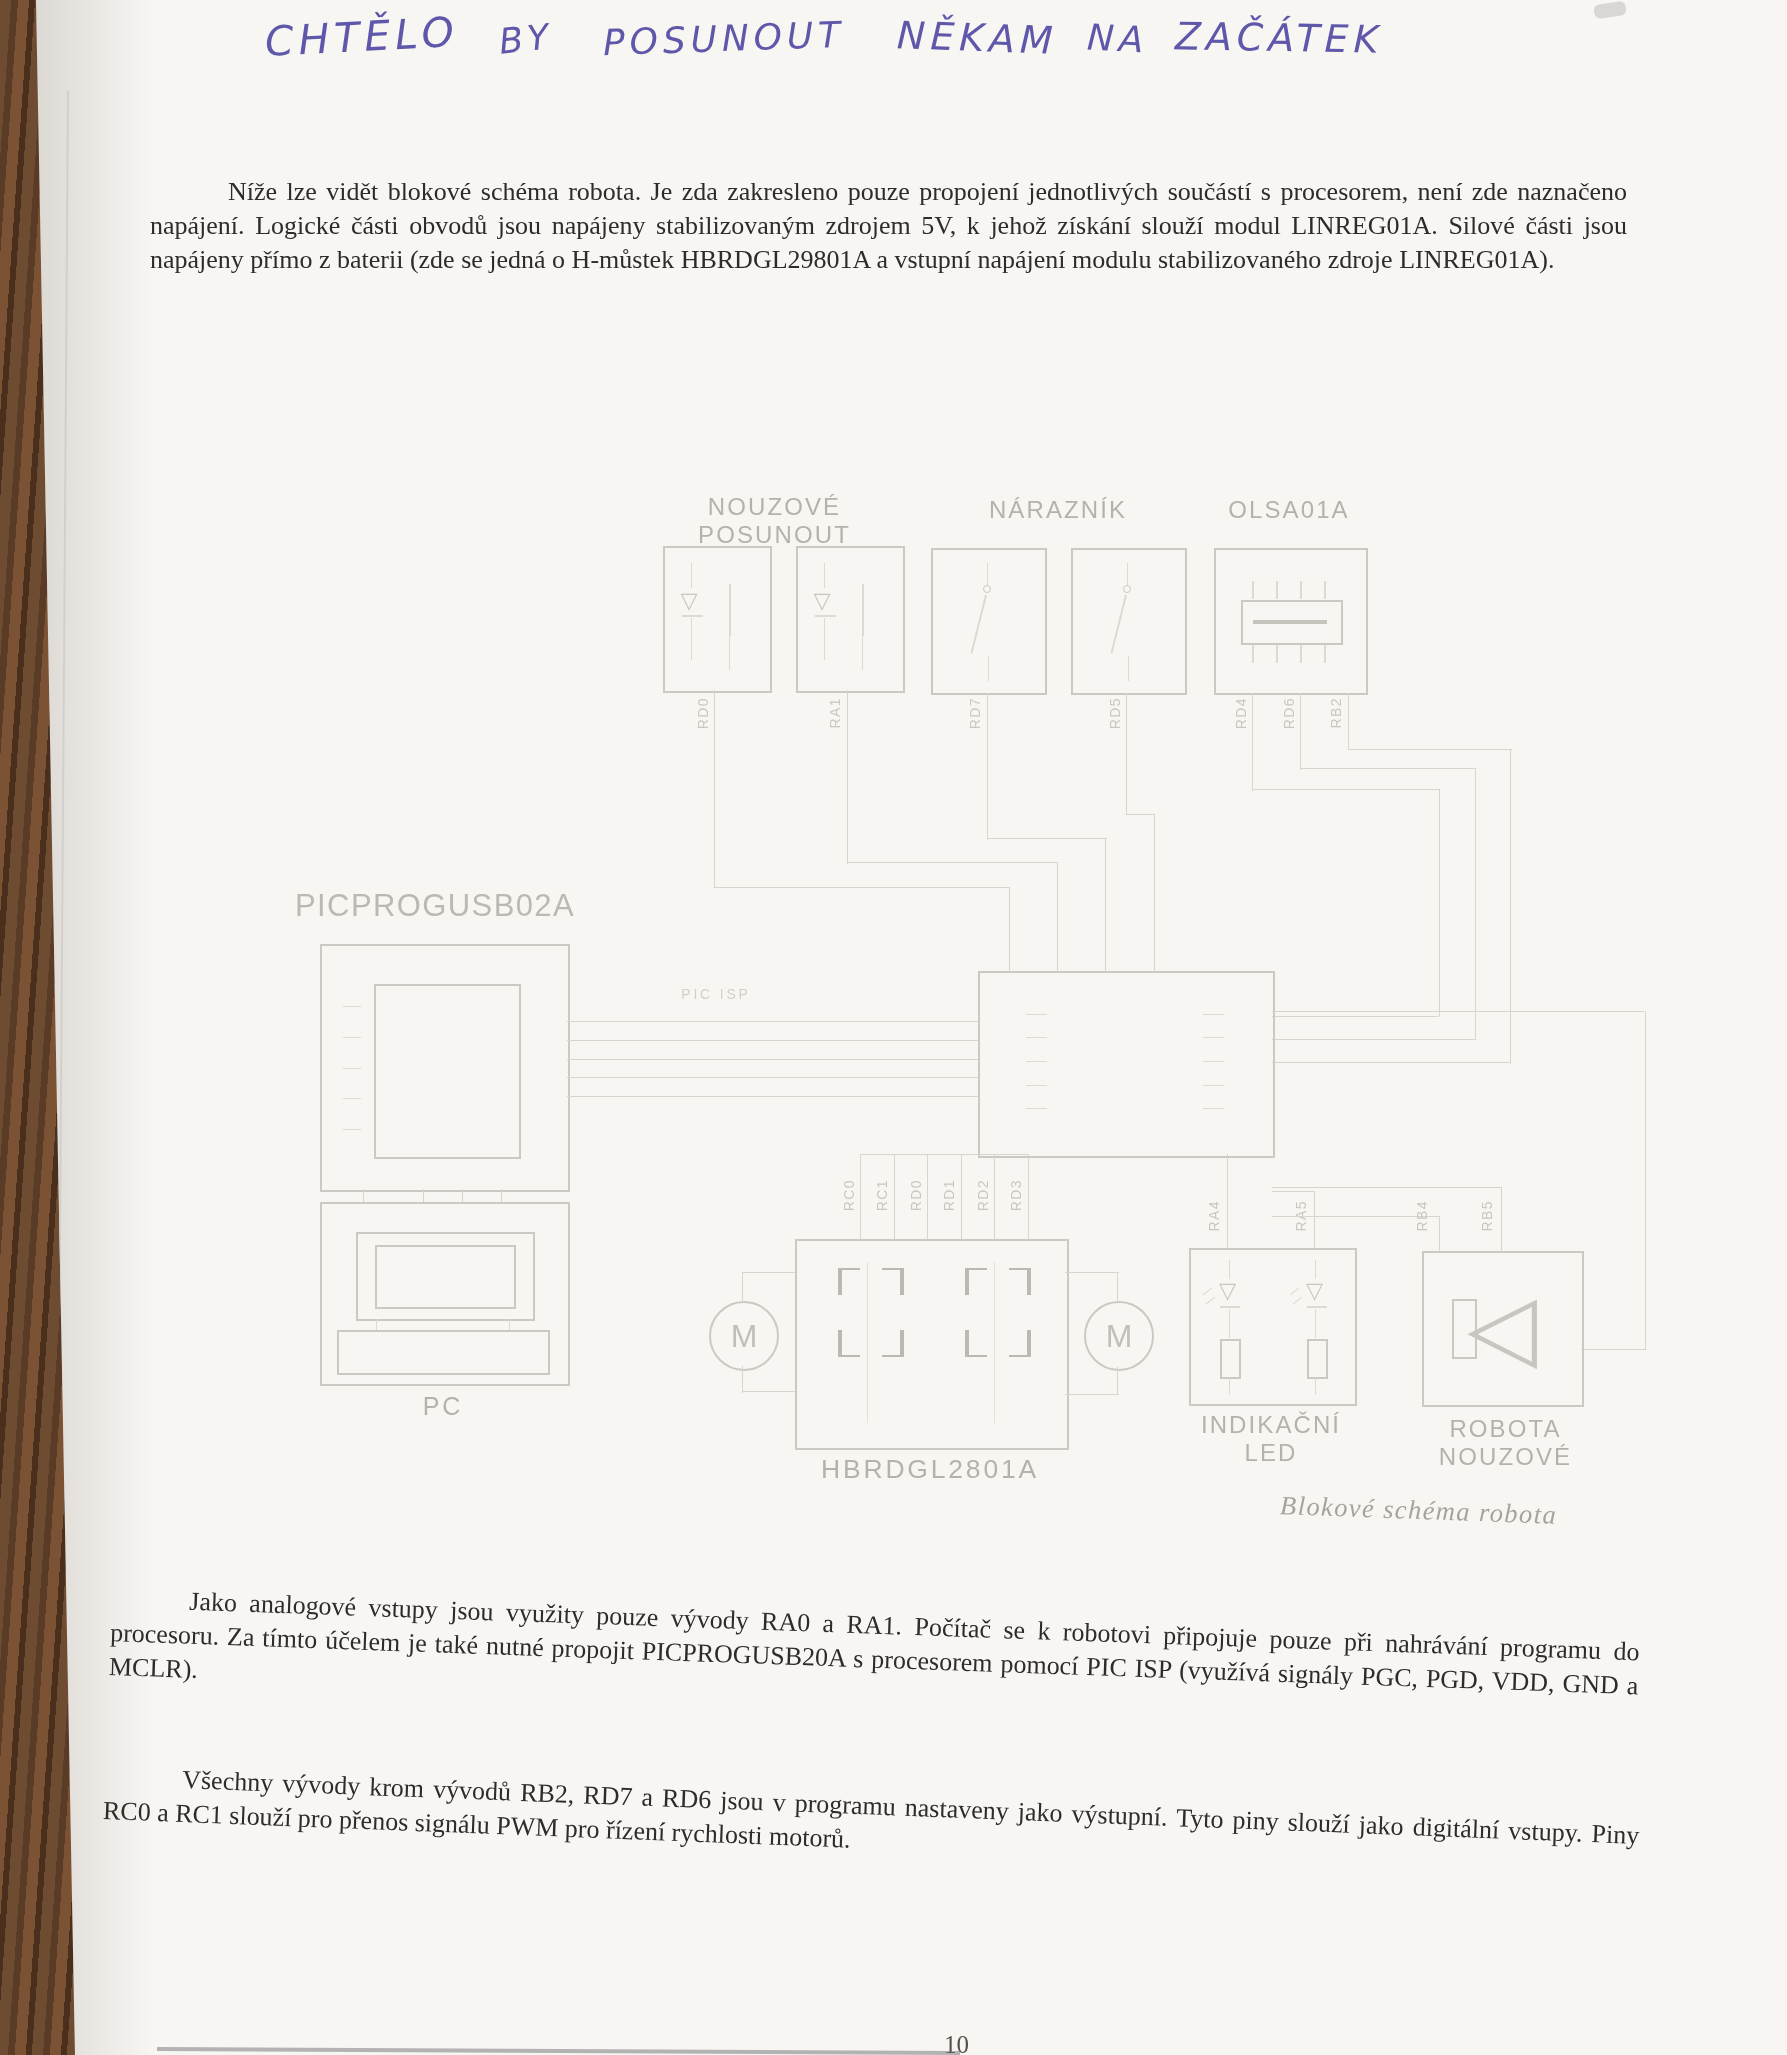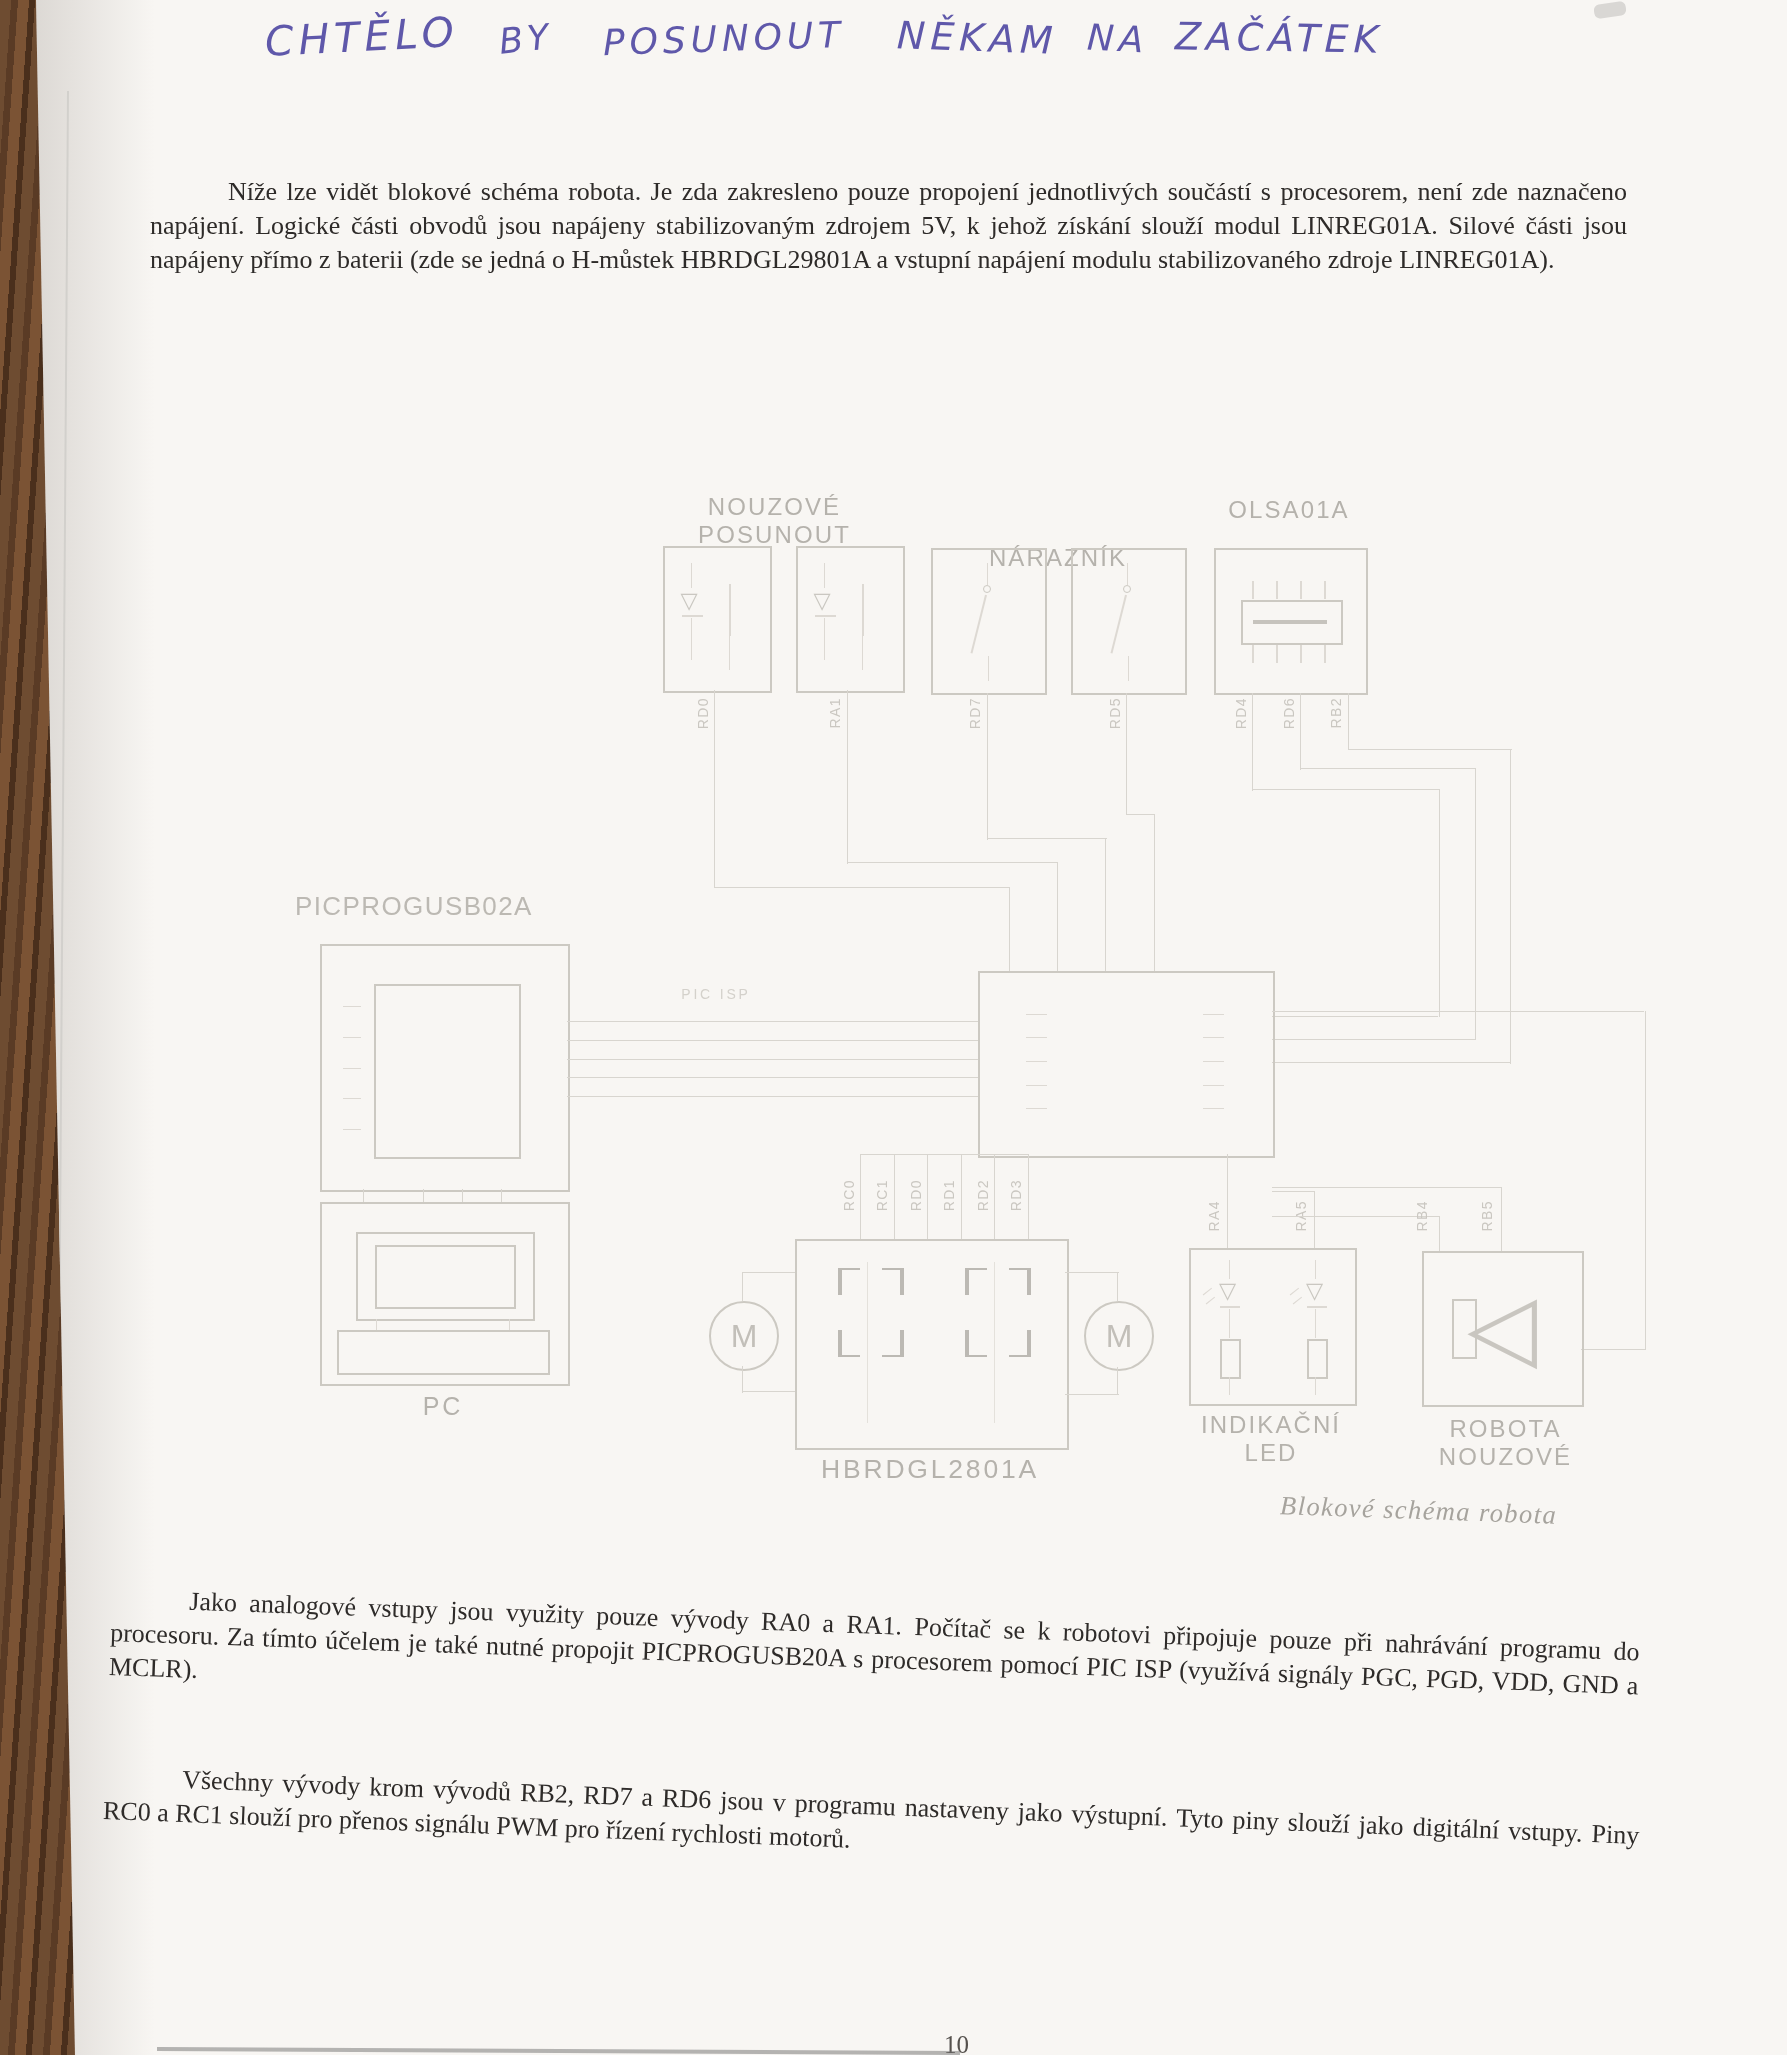--- a/index.html
+++ b/index.html
@@ -58,21 +58,21 @@
 
 
   <p class="para" style="left:150px;top:175px;width:1477px;margin:0;">Níže lze vidět blokové schéma robota. Je zda zakresleno pouze propojení jednotlivých součástí s procesorem, není zde naznačeno napájení. Logické části obvodů jsou napájeny stabilizovaným zdrojem 5V, k jehož získání slouží modul LINREG01A. Silové části jsou napájeny přímo z baterii (zde se jedná o H-můstek HBRDGL29801A a vstupní napájení modulu stabilizovaného zdroje LINREG01A).</p>
 
   <div>
 
     <div class="lbl" style="left:649px;top:493px;width:251px;">
       <div>NOUZOVÉ</div>
       <div>POSUNOUT</div>
     </div>
-    <div class="lbl" style="left:929px;top:496px;width:258px;margin-top:48px;">NÁRAZNÍK</div>
+    <div class="lbl" style="left:929px;top:496px;width:258px;">NÁRAZNÍK</div>
     <div class="lbl" style="left:1191px;top:496px;width:196px;">OLSA01A</div>
 
     <div class="bx" style="left:663px;top:546px;width:105px;height:143px;">
       <span class="tri" style="left:15.4px;top:41px;">▽</span>
       <div class="dash" style="left:17px;top:67px;width:21px;height:2.1px;"></div>
       <div class="dash" style="left:26px;top:15.4px;width:1.4px;height:25px;"></div>
       <div class="dash" style="left:26px;top:70px;width:1.4px;height:42px;"></div>
       <div class="dash" style="left:64px;top:36px;width:2.1px;height:52px;"></div>
       <div class="dash" style="left:64px;top:88px;width:1.4px;height:34px;"></div>
     </div>
@@ -140,21 +140,21 @@
     <div class="w" style="left:1272px;top:1016px;width:166px;height:1.4px;"></div>
     <div class="w" style="left:1300px;top:693px;width:1.4px;height:77px;"></div>
     <div class="w" style="left:1300px;top:768px;width:176px;height:1.4px;"></div>
     <div class="w" style="left:1475px;top:768px;width:1.4px;height:272px;"></div>
     <div class="w" style="left:1272px;top:1039px;width:203px;height:1.4px;"></div>
     <div class="w" style="left:1348px;top:693px;width:1.4px;height:57px;"></div>
     <div class="w" style="left:1348px;top:749px;width:164px;height:1.4px;"></div>
     <div class="w" style="left:1510px;top:749px;width:1.4px;height:315px;"></div>
     <div class="w" style="left:1272px;top:1062px;width:238px;height:1.4px;"></div>
 
-    <div class="lbl" style="left:295px;top:892px;width:419px;text-align:left;font-size:26px;letter-spacing:1.4px;color:#bcb9b3;">PICPROGUSB02A</div>
+    <div class="lbl" style="left:295px;top:892px;width:419px;text-align:left;font-size:31px;letter-spacing:1.4px;color:#bcb9b3;">PICPROGUSB02A</div>
     <div class="bx" style="left:320px;top:944px;width:246px;height:244px;">
       <div style="position:absolute;left:52px;top:38px;width:143px;height:171px;border:2.1px solid #ccc9c2;"></div>
       <div class="dash" style="left:21px;top:60px;width:18px;height:1.4px;"></div>
       <div class="dash" style="left:21px;top:91px;width:18px;height:1.4px;"></div>
       <div class="dash" style="left:21px;top:122px;width:18px;height:1.4px;"></div>
       <div class="dash" style="left:21px;top:152px;width:18px;height:1.4px;"></div>
       <div class="dash" style="left:21px;top:183px;width:18px;height:1.4px;"></div>
     </div>
 
     <div class="w" style="left:363px;top:1189px;width:1.4px;height:15.4px;"></div>

